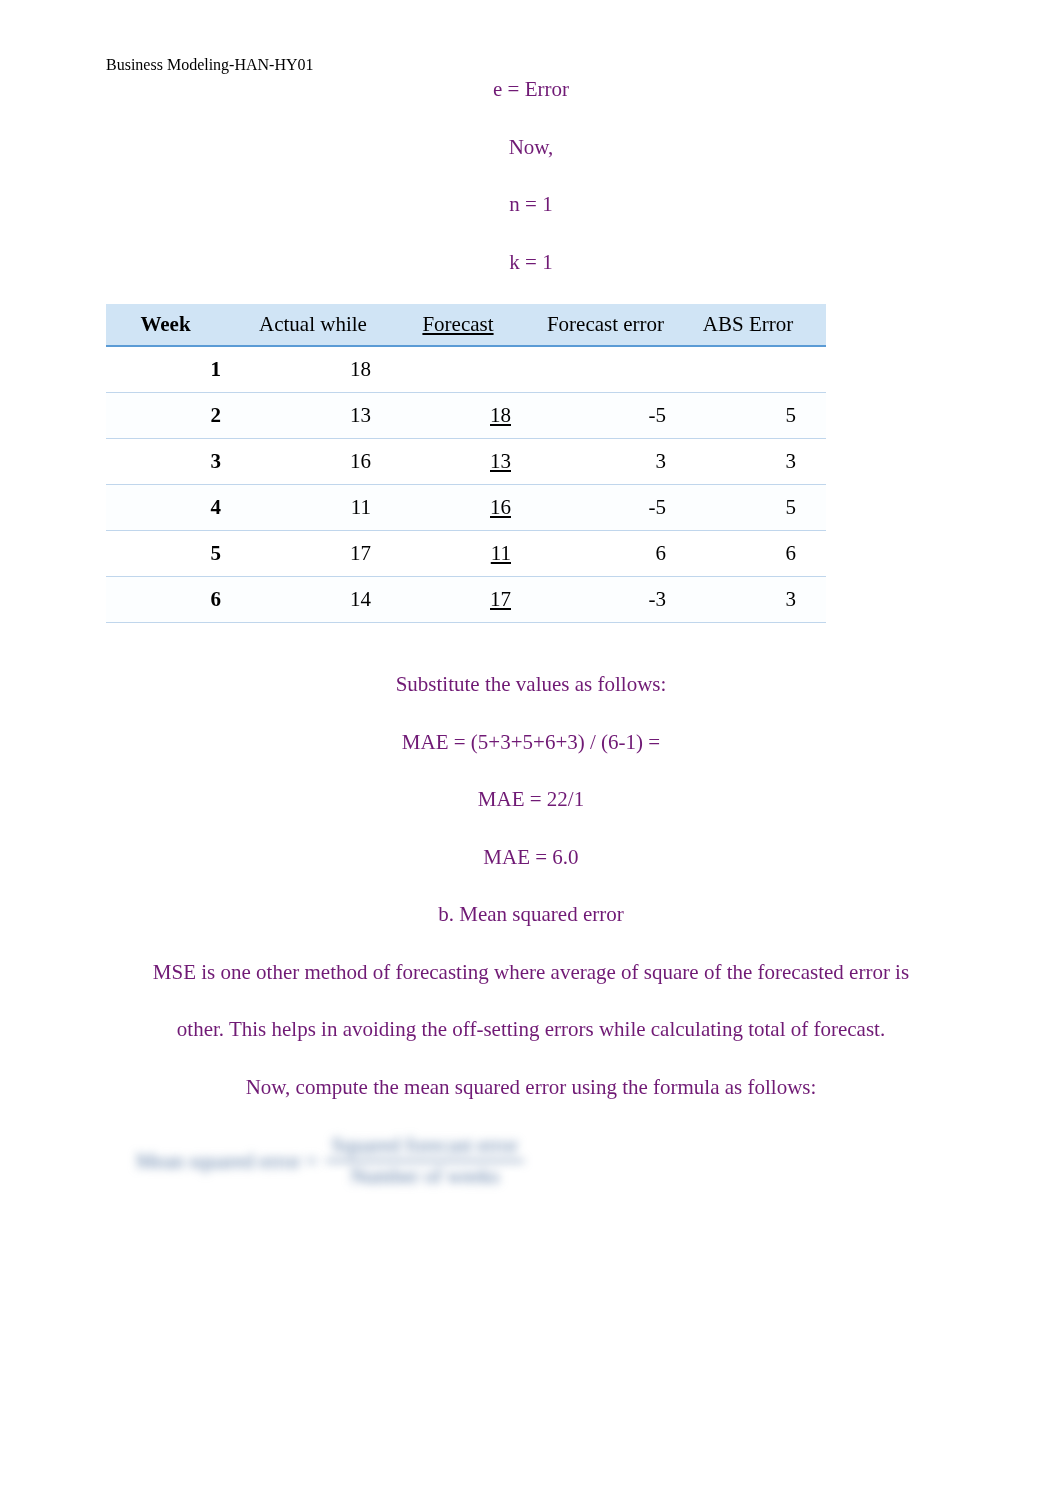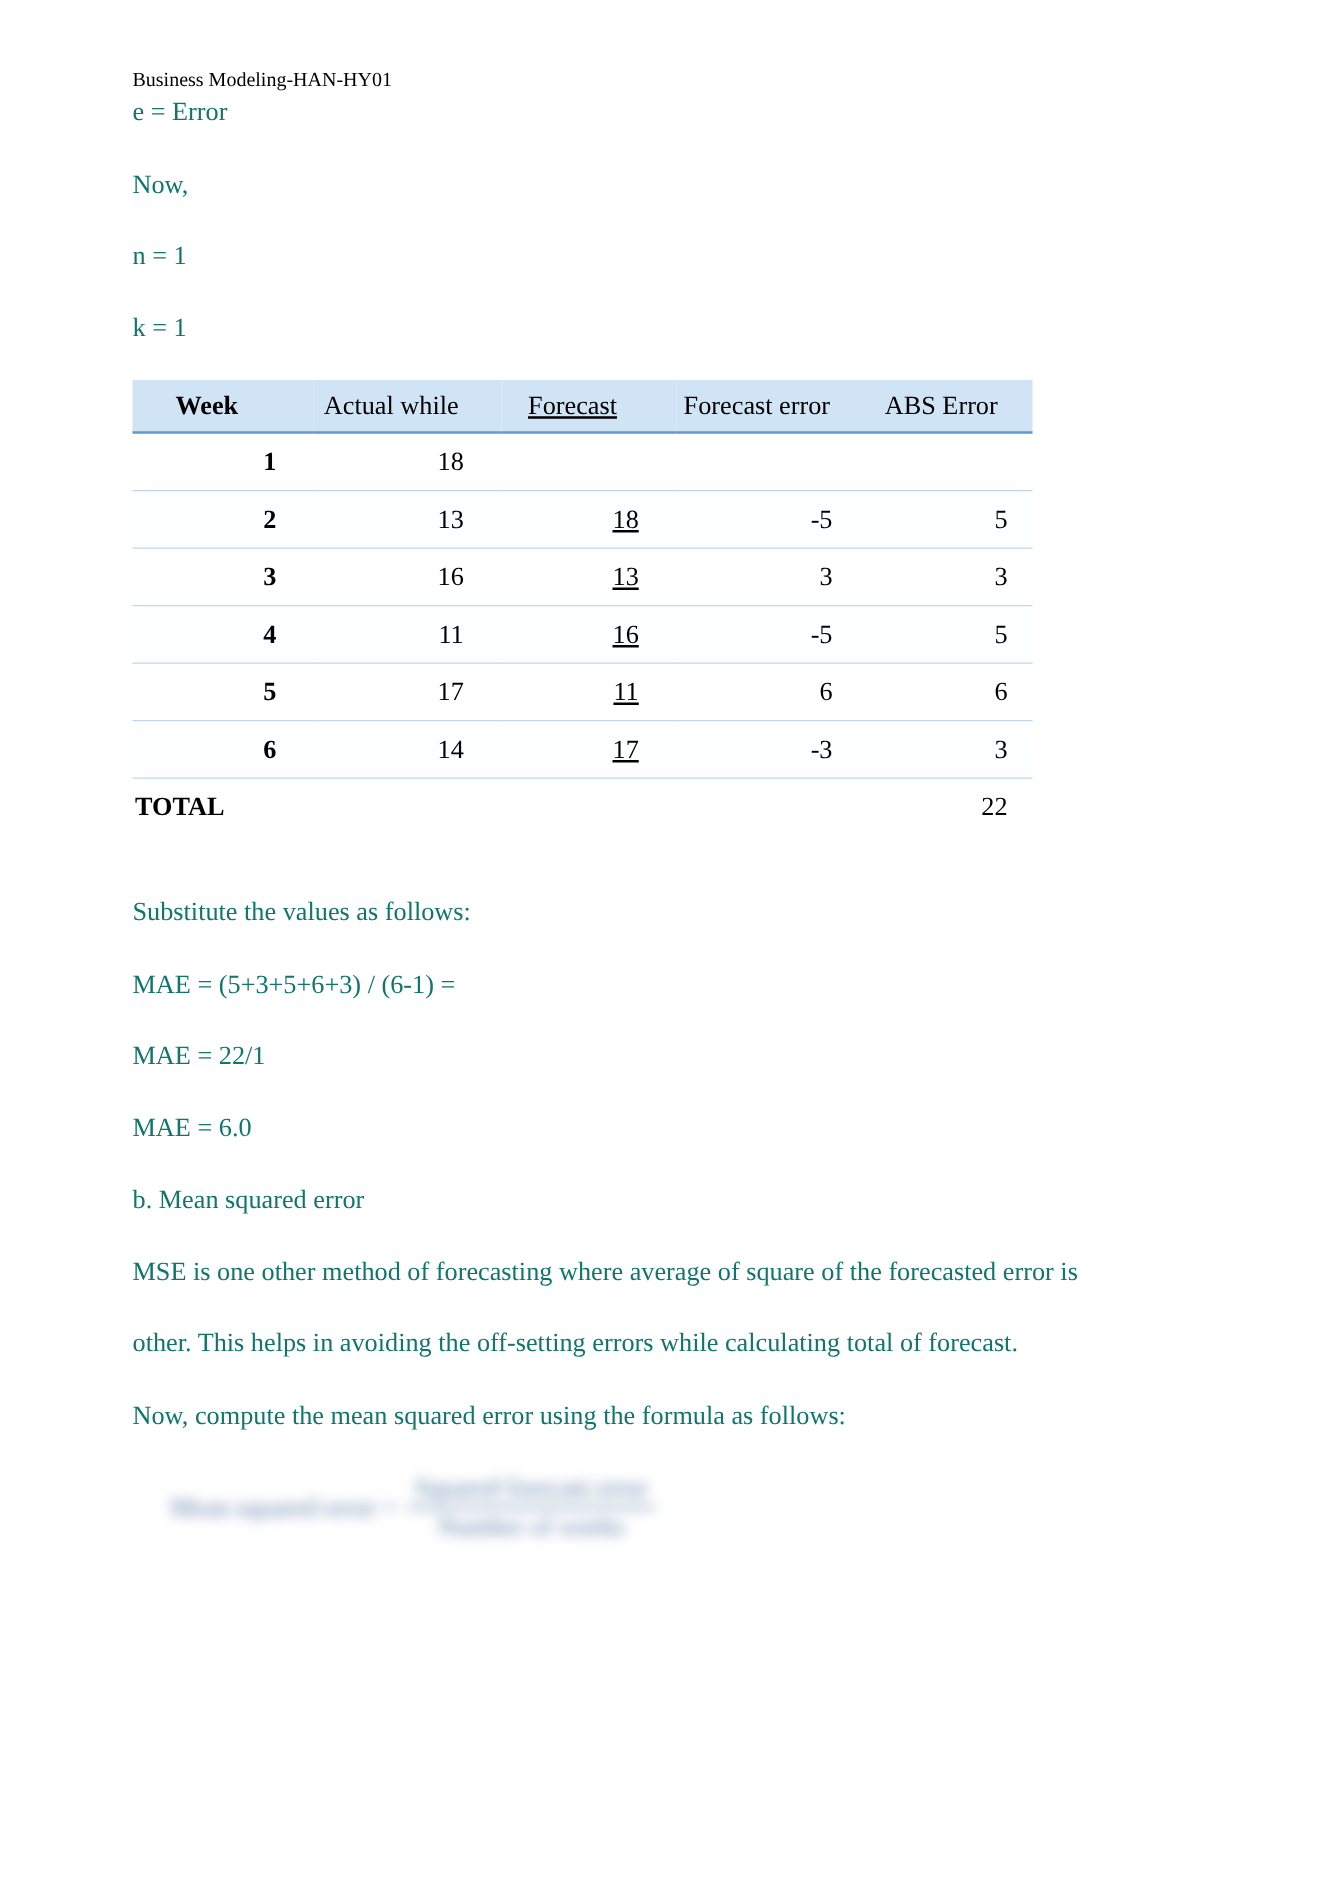--- a/index.html
+++ b/index.html
@@ -18,23 +18,24 @@
       position: relative;
     }
     
     .header-text {
       font-size: 16px;
       color: #000000;
     }
     
     .body-text {
       font-size: 21px;
-      color: #0f766e;
+      color: #701a75;
       line-height: 1.5;
       margin-bottom: 26px;
+      text-align: center;
     }
     
     .table-container {
       margin-top: 4px;
       margin-bottom: 46px;
     }
     
     table {
       width: 720px;
       border-collapse: collapse;
@@ -82,21 +83,21 @@
     
     thead th:nth-child(4),
     tbody td:nth-child(4) {
       width: 155px;
       padding-right: 30px;
     }
     
     thead th:nth-child(5),
     tbody td:nth-child(5) {
       width: 130px;
-      padding-right: 20px;
+      padding-right: 30px;
     }
     
     .total-row td {
       border-bottom: none;
     }
     
     .total-row td:first-child {
       text-align: left;
       padding-left: 2px;
     }
@@ -192,27 +193,20 @@
         <td>11</td>
         <td>6</td>
         <td>6</td>
       </tr>
       <tr>
         <td>6</td>
         <td>14</td>
         <td>17</td>
         <td>-3</td>
         <td>3</td>
-      </tr>
-      <tr class="total-row">
-        <td>TOTAL</td>
-        <td></td>
-        <td></td>
-        <td></td>
-        <td>22</td>
       </tr>
     </tbody>
   </table>
 </div>
 
 <div class="body-text">Substitute the values as follows:</div>
 <div class="body-text">MAE = (5+3+5+6+3) / (6-1) =</div>
 <div class="body-text">MAE = 22/1</div>
 <div class="body-text">MAE = 6.0</div>
 <div class="body-text">b. Mean squared error</div>

